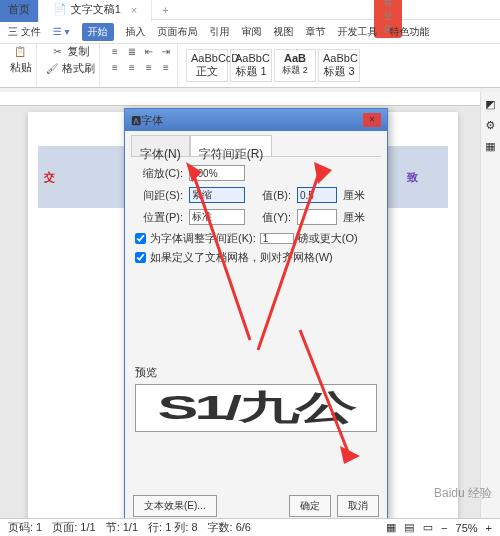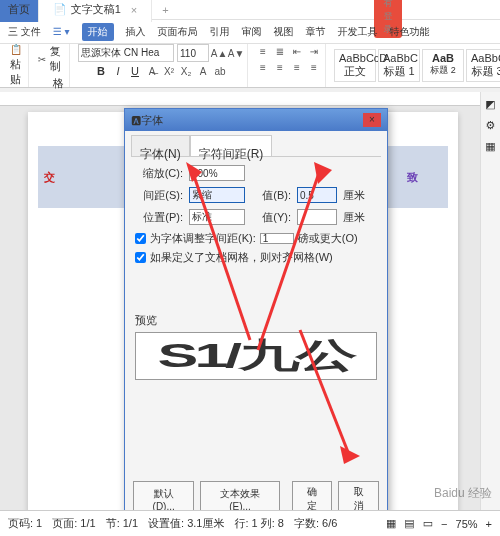--- a/index.html
+++ b/index.html
@@ -37,28 +37,28 @@
 .dlg-tabs{display:flex;height:22px;border-bottom:1px solid #ccc;margin:4px 6px 0}
 .dlg-tab{padding:10px 8px;background:#fff;border:1px solid #ccc;border-bottom:none;font-size:12px}
 .dlg-tab.inactive{background:#eee}
 .dlg-body{padding:8px 10px;font-size:10px}
 .row{display:flex;align-items:flex-end;gap:6px;margin-bottom:6px}
 .row label{width:48px;text-align:right}
 .sel{border:1px solid #999;height:16px;font-size:10px;padding:0 2px;background:#fff}
 .sel.hl{border:1px solid #1a5fb4;background:#e8f0ff}
 .chk{display:flex;align-items:center;gap:4px;margin-bottom:4px;font-size:10px}
 .chk input{width:11px;height:11px}
-.preview{margin-top:48px}
+.preview{margin-top:100px}
 .preview-box{border:1px solid #999;background:#fff;height:48px;margin-top:4px;display:flex;align-items:center;justify-content:center;overflow:hidden}
 .preview-box span{font-size:34px;font-weight:900;letter-spacing:-2px;transform:scaleX(1.8)}
 .dlg-foot{position:absolute;bottom:8px;left:8px;right:8px;display:flex;gap:6px}
 .btn{border:1px solid #999;background:#f8f8f8;padding:3px 10px;font-size:10px}
 .dlg-foot .spacer{flex:1}
 .arrow{position:absolute;pointer-events:none}
-.status{position:absolute;bottom:0;left:0;right:0;height:26px;background:#fff;border-top:1px solid #ccc;display:flex;align-items:center;gap:10px;padding:0 8px;font-size:9px;color:#666}
+.status{position:absolute;bottom:0;left:0;right:0;height:18px;background:#fff;border-top:1px solid #ccc;display:flex;align-items:center;gap:10px;padding:0 8px;font-size:9px;color:#666}
 .status .r{margin-left:auto;display:flex;gap:8px;align-items:center}
 .watermark{position:absolute;bottom:34px;right:8px;color:#404040;opacity:.5;font-size:12px;pointer-events:none}
 .sidepanel{position:absolute;right:0;top:92px;width:20px;bottom:18px;background:#f4f4f4;border-left:1px solid #ddd;display:flex;flex-direction:column;align-items:center;gap:8px;padding-top:6px;color:#888}
 </style>
 </head>
 <body>
 
 <div class="titlebar">
   <div class="tab home">
       <span>首页</span>
@@ -99,44 +99,20 @@
   <div class="tbgroup">
     <div class="tbrow">
         <span class="tbic">✂</span>
         <span>复制</span>
       </div>
     <div class="tbrow">
         <span class="tbic">🖌</span>
         <span>格式刷</span>
       </div>
   </div>
-  <div class="tbgroup" style="flex:0 0 auto">
-    <div class="tbrow">
-      <input class="fontsel" style="width: 96px;" value="思源宋体 CN Hea">
-      <input class="fontsel" style="width: 32px;" value="110">
-      <span class="tbic">A▲</span>
-      <span class="tbic">A▼</span>
-    </div>
-    <div class="tbrow">
-      <span class="tbic">
-          <b>B</b>
-        </span>
-      <span class="tbic">
-          <i>I</i>
-        </span>
-      <span class="tbic">
-          <u>U</u>
-        </span>
-      <span class="tbic">A̶</span>
-      <span class="tbic">X²</span>
-      <span class="tbic">X₂</span>
-      <span class="tbic">A</span>
-      <span class="tbic">ab</span>
-    </div>
-  </div>
   <div class="tbgroup">
     <div class="tbrow">
       <span class="tbic">≡</span>
       <span class="tbic">≣</span>
       <span class="tbic">⇤</span>
       <span class="tbic">⇥</span>
     </div>
     <div class="tbrow">
       <span class="tbic">≡</span>
       <span class="tbic">≡</span>
@@ -221,21 +197,20 @@
     </div>
 
     <div class="preview">
       <span>预览</span>
       <div class="preview-box">
         <span>S1/九公</span>
       </div>
     </div>
   </div>
   <div class="dlg-foot">
-    <button class="btn">默认(D)...</button>
     <button class="btn">文本效果(E)...</button>
     <div class="spacer"></div>
     <button class="btn">确定</button>
     <button class="btn">取消</button>
   </div>
 </div>
 
 <svg class="arrow" style="top:160px;left:180px" width="80" height="190">
   <line x1="70" y1="180" x2="12" y2="10" stroke="#e33" stroke-width="3"></line>
   <polygon points="6,2 22,12 12,22" fill="#e33"></polygon>
@@ -246,21 +221,20 @@
 </svg>
 <svg class="arrow" style="top:324px;left:290px" width="80" height="140">
   <line x1="10" y1="6" x2="58" y2="128" stroke="#e33" stroke-width="3"></line>
   <polygon points="50,122 70,132 54,140" fill="#e33"></polygon>
 </svg>
 
 <div class="status">
   <span>页码: 1</span>
   <span>页面: 1/1</span>
   <span>节: 1/1</span>
-  <span>设置值: 3.1厘米</span>
   <span>行: 1  列: 8</span>
   <span>字数: 6/6</span>
   <div class="r">
     <span>▦</span>
     <span>▤</span>
     <span>▭</span>
     <span>−</span>
     <span>75%</span>
     <span>+</span>
   </div>

